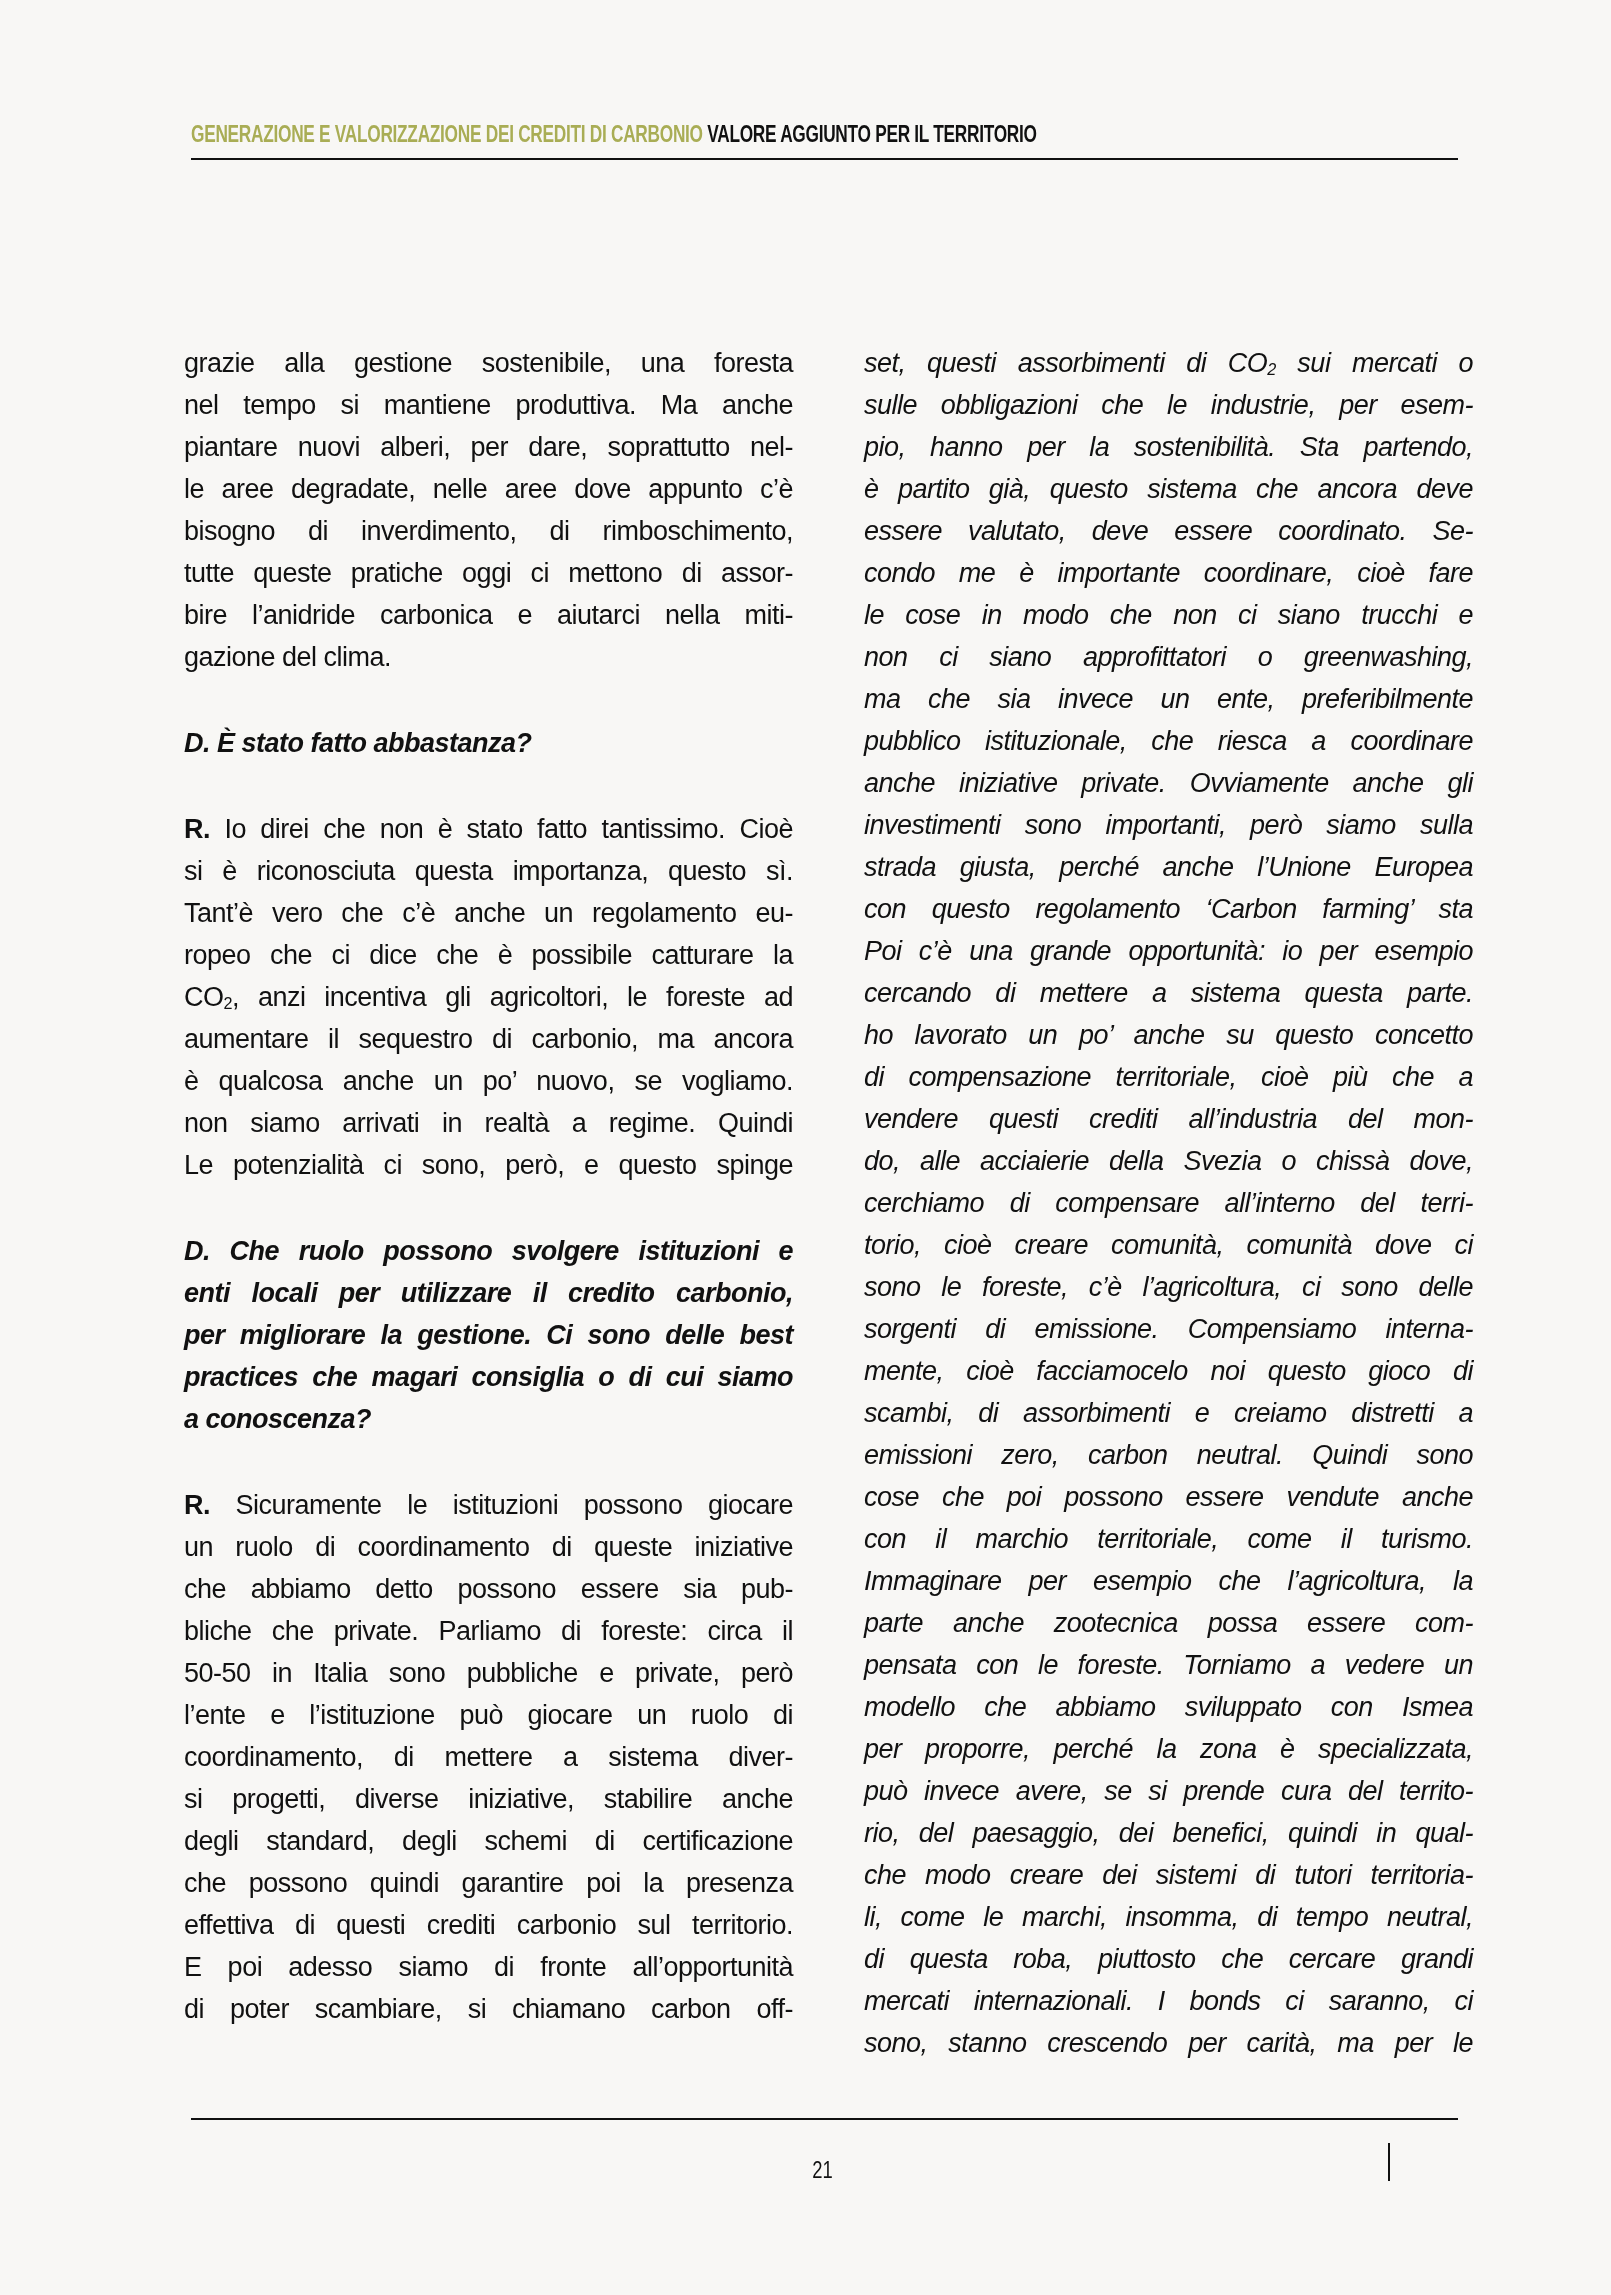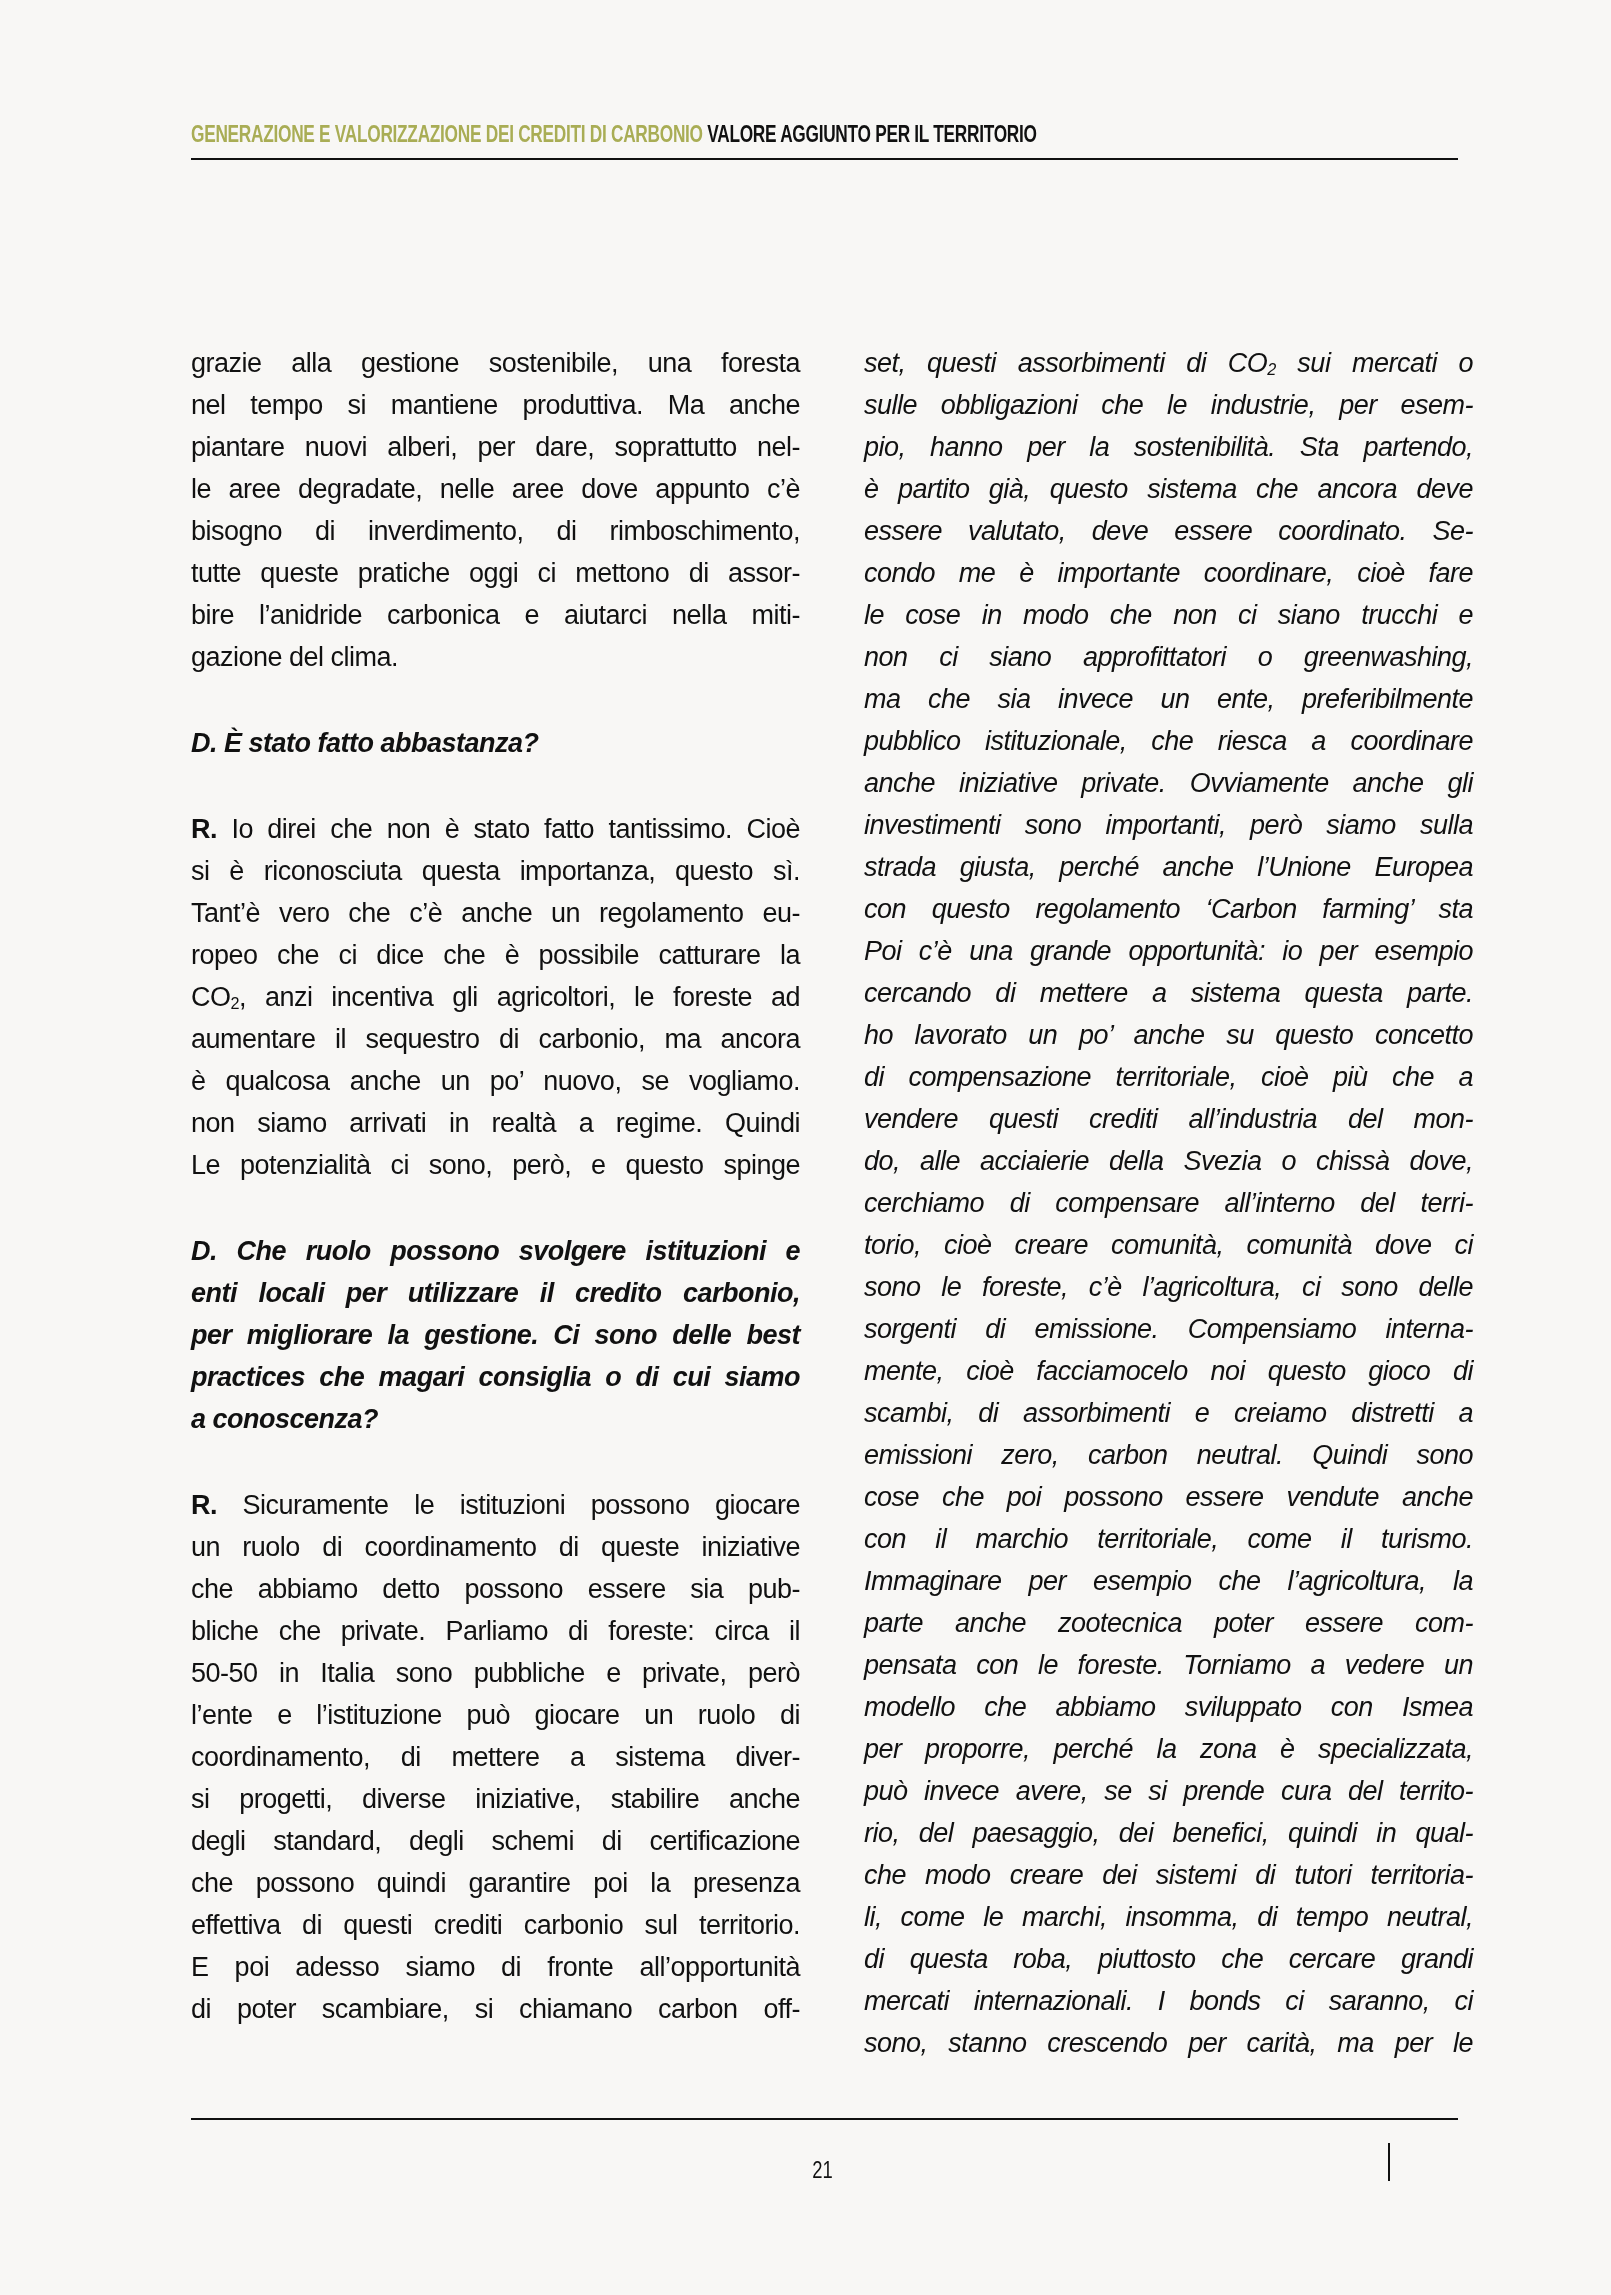--- a/index.html
+++ b/index.html
@@ -41,21 +41,21 @@
     background: #111111;
   }
   .column {
     position: absolute;
     top: 342px;
     width: 609px;
     font-size: 27px;
     line-height: 42px;
     letter-spacing: -0.5px;
   }
-  .col-left { left: 191px; }
+  .col-left { left: 184px; }
   .col-right { left: 864px; font-style: italic; }
   .para { margin: 0; padding: 0; }
   .para + .para { margin-top: 44px; }
   .line {
     display: block;
     text-align: justify;
     text-align-last: justify;
     white-space: nowrap;
     height: 42px;
     overflow: visible;
@@ -184,21 +184,21 @@
       <span class="line">cerchiamo di compensare all’interno del terri-</span>
       <span class="line">torio, cioè creare comunità, comunità dove ci</span>
       <span class="line">sono le foreste, c’è l’agricoltura, ci sono delle</span>
       <span class="line">sorgenti di emissione. Compensiamo interna-</span>
       <span class="line">mente, cioè facciamocelo noi questo gioco di</span>
       <span class="line">scambi, di assorbimenti e creiamo distretti a</span>
       <span class="line">emissioni zero, carbon neutral. Quindi sono</span>
       <span class="line">cose che poi possono essere vendute anche</span>
       <span class="line">con il marchio territoriale, come il turismo.</span>
       <span class="line">Immaginare per esempio che l’agricoltura, la</span>
-      <span class="line">parte anche zootecnica poter essere com-</span>
+      <span class="line">parte anche zootecnica possa essere com-</span>
       <span class="line">pensata con le foreste. Torniamo a vedere un</span>
       <span class="line">modello che abbiamo sviluppato con Ismea</span>
       <span class="line">per proporre, perché la zona è specializzata,</span>
       <span class="line">può invece avere, se si prende cura del territo-</span>
       <span class="line">rio, del paesaggio, dei benefici, quindi in qual-</span>
       <span class="line">che modo creare dei sistemi di tutori territoria-</span>
       <span class="line">li, come le marchi, insomma, di tempo neutral,</span>
       <span class="line">di questa roba, piuttosto che cercare grandi</span>
       <span class="line">mercati internazionali. I bonds ci saranno, ci</span>
       <span class="line">sono, stanno crescendo per carità, ma per le</span>

